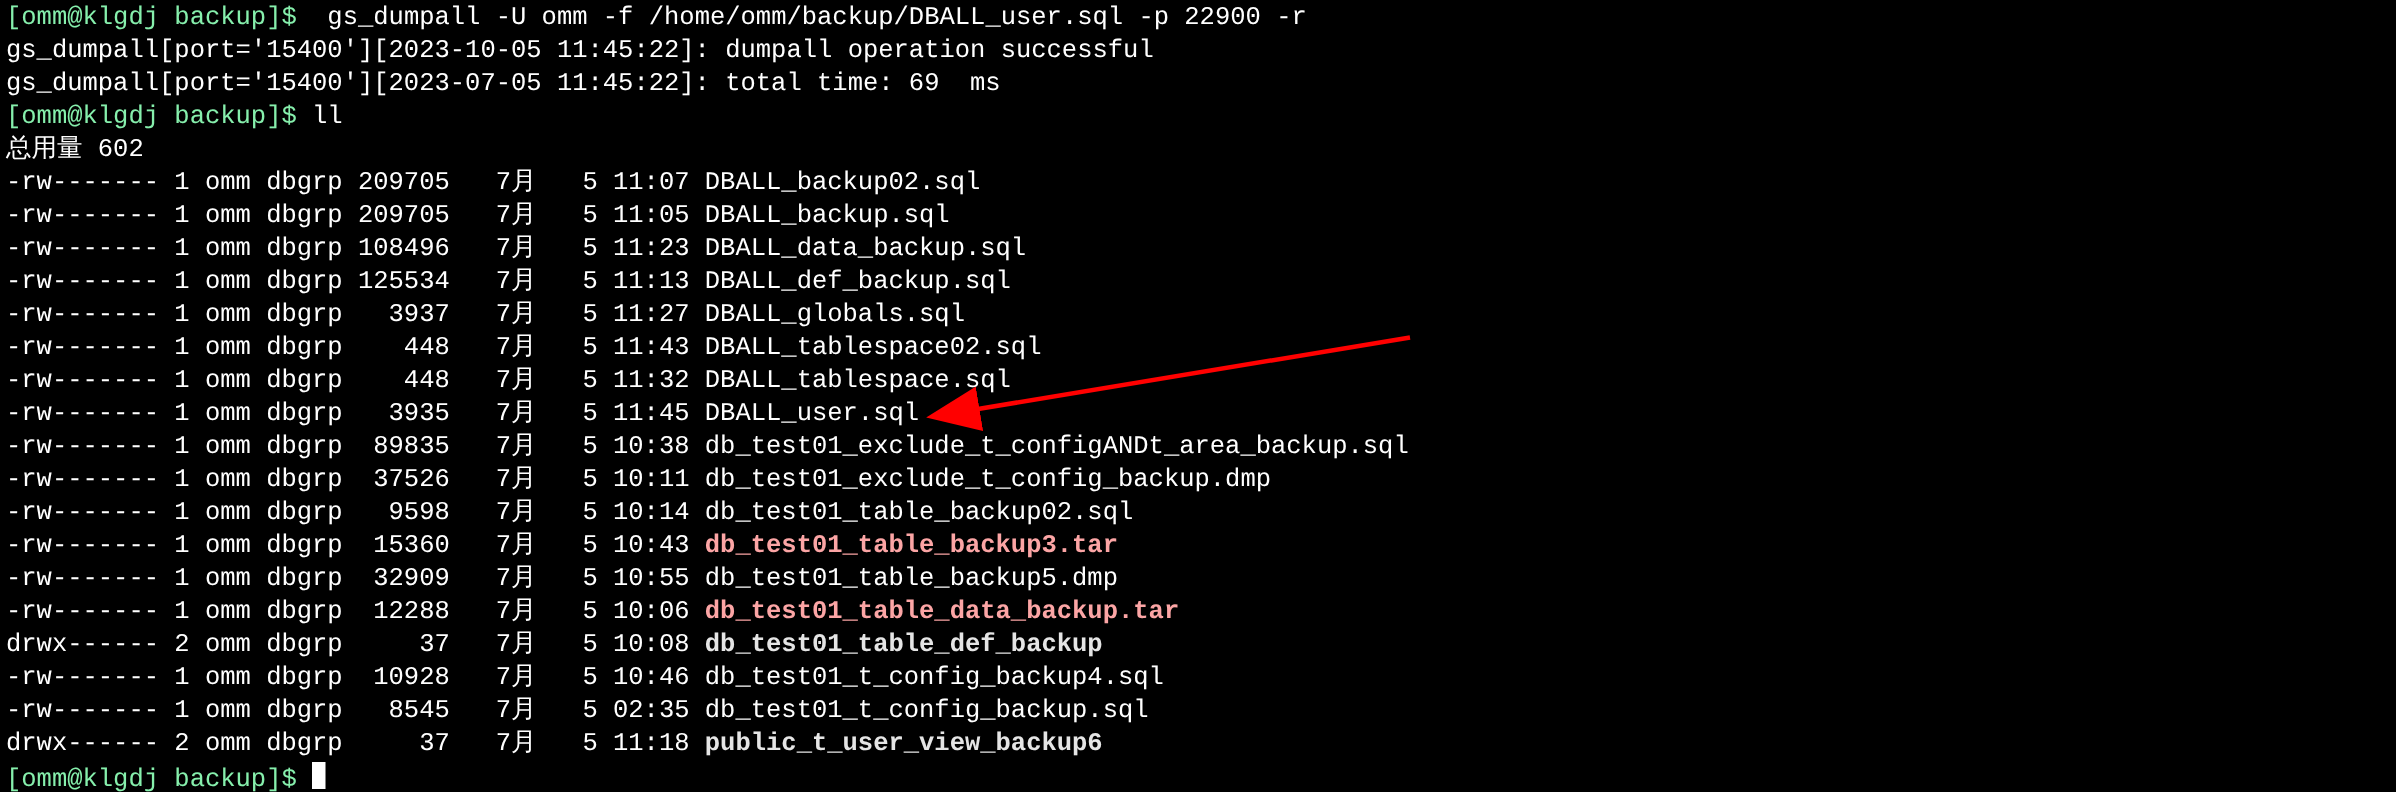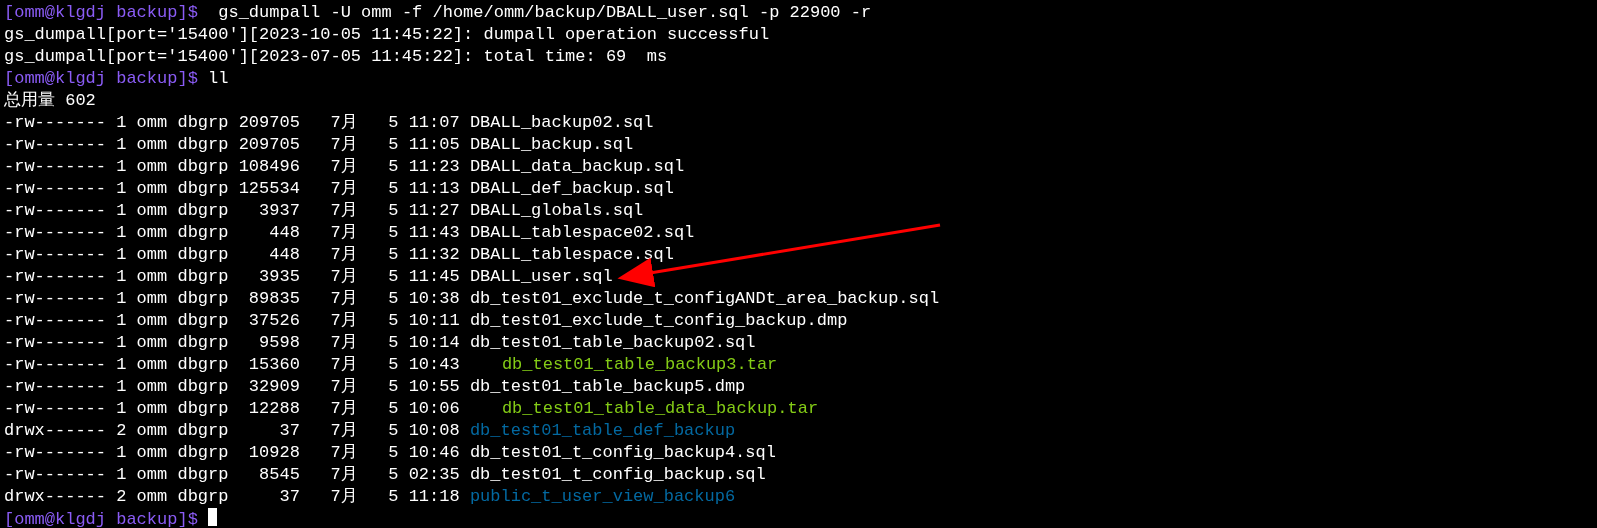--- a/index.html
+++ b/index.html
@@ -11,23 +11,23 @@
     font-size: 17px;
     line-height: 22px;
     width: 1597px;
     height: 528px;
     overflow: hidden;
   }
   .terminal {
     white-space: pre;
     padding: 2px 4px;
   }
-  .prompt-bracket { color: #8b5cf6; }
-  .red  { color: #84cc16; font-weight: normal; margin-left: 32px; }
-  .blue { color: #0369a1; font-weight: normal; }
+  .prompt-bracket { color: #86efac; }
+  .red  { color: #fca5a5; font-weight: bold; }
+  .blue { color: #e5e5e5; font-weight: bold; }
   .cursor {
     display: inline-block;
     width: 9px;
     height: 18px;
     background: #fff;
     vertical-align: -2px;
   }
   .arrow {
     position: absolute;
     pointer-events: none;

